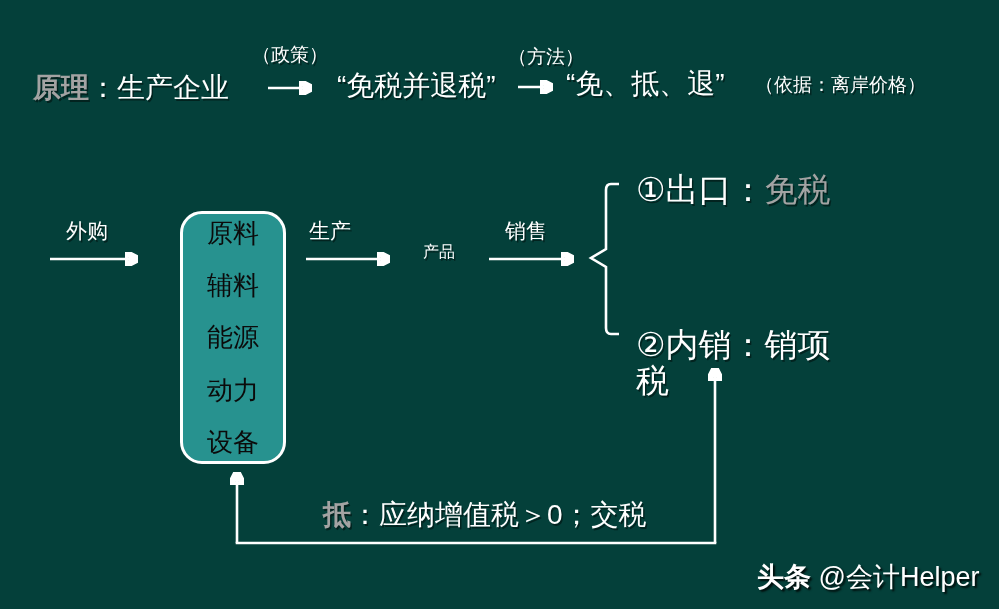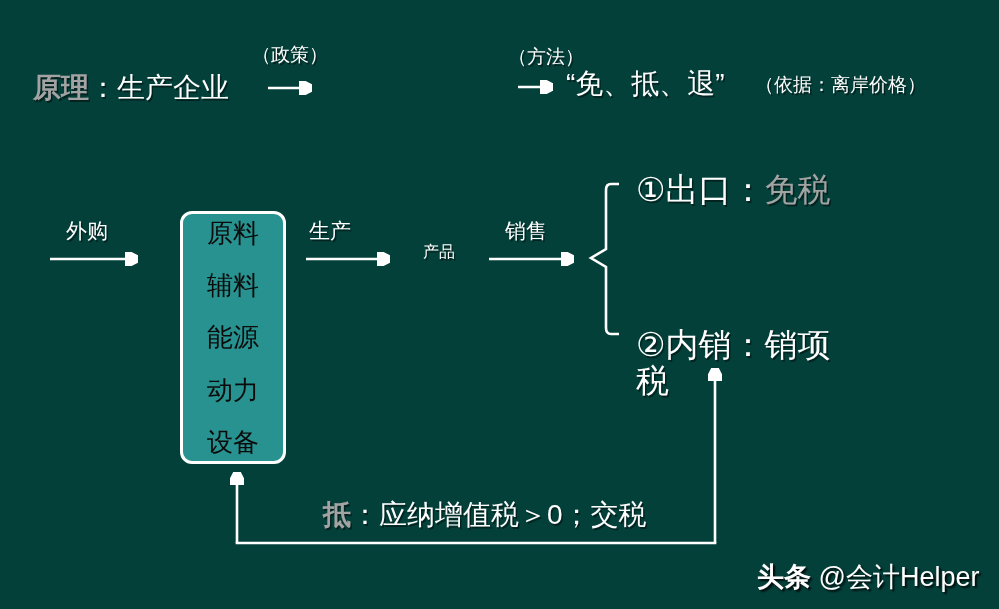--- a/index.html
+++ b/index.html
@@ -26,21 +26,21 @@
   .big{font-size:28px;}
   .mid{font-size:21px;}
   .branch{font-size:33px;}
   #input-box{
     position:absolute;
     left:180px;top:211px;
     width:106px;height:253px;
     box-sizing:border-box;
     background:#27928f;
     border:3.5px solid #ffffff;
-    border-radius:12px;
+    border-radius:22px;
     display:flex;flex-direction:column;
     justify-content:space-evenly;align-items:center;gap:20px;
   }
   #input-box .item{
     color:#0b0b0b;font-size:26px;font-weight:500;
     text-shadow:none;line-height:1;
   }
   svg#overlay{position:absolute;left:0;top:0;pointer-events:none;}
   svg#overlay path{stroke:#ffffff;stroke-width:2.6;fill:none;}
   #watermark{
@@ -67,20 +67,21 @@
     <path d="M619 184 L611 184 Q606 184 606 190 L606 249 L591 258 L606 267 L606 328 Q606 334 611 334 L619 334"></path>
     <path d="M235.7 543 H716.3"></path>
     <path d="M237 543 V474" marker-end="url(#arw)"></path>
     <path d="M715 543 V370" marker-end="url(#arw)"></path>
   </svg>
 
   <div class="txt big" style="left:33px;top:72px;">
     <span class="yellow bold">原理</span><span>：</span><span>生产企业</span>
   </div>
   <div class="txt note" style="left:252px;top:44px;">（政策）</div>
+  <div class="txt big" style="left:337px;top:70px;">“免税并退税”</div>
   <div class="txt note" style="left:508px;top:46px;text-align:right;">（方法）</div>
   <div class="txt big" style="left:566px;top:68px;">“免、抵、退”</div>
   <div class="txt note" style="left:755px;top:74px;">（依据：离岸价格）</div>
 
   <div class="txt mid" style="left:66px;top:219px;">外购</div>
 
   <div id="input-box">
     <div class="item">原料</div>
     <div class="item">辅料</div>
     <div class="item">能源</div>

